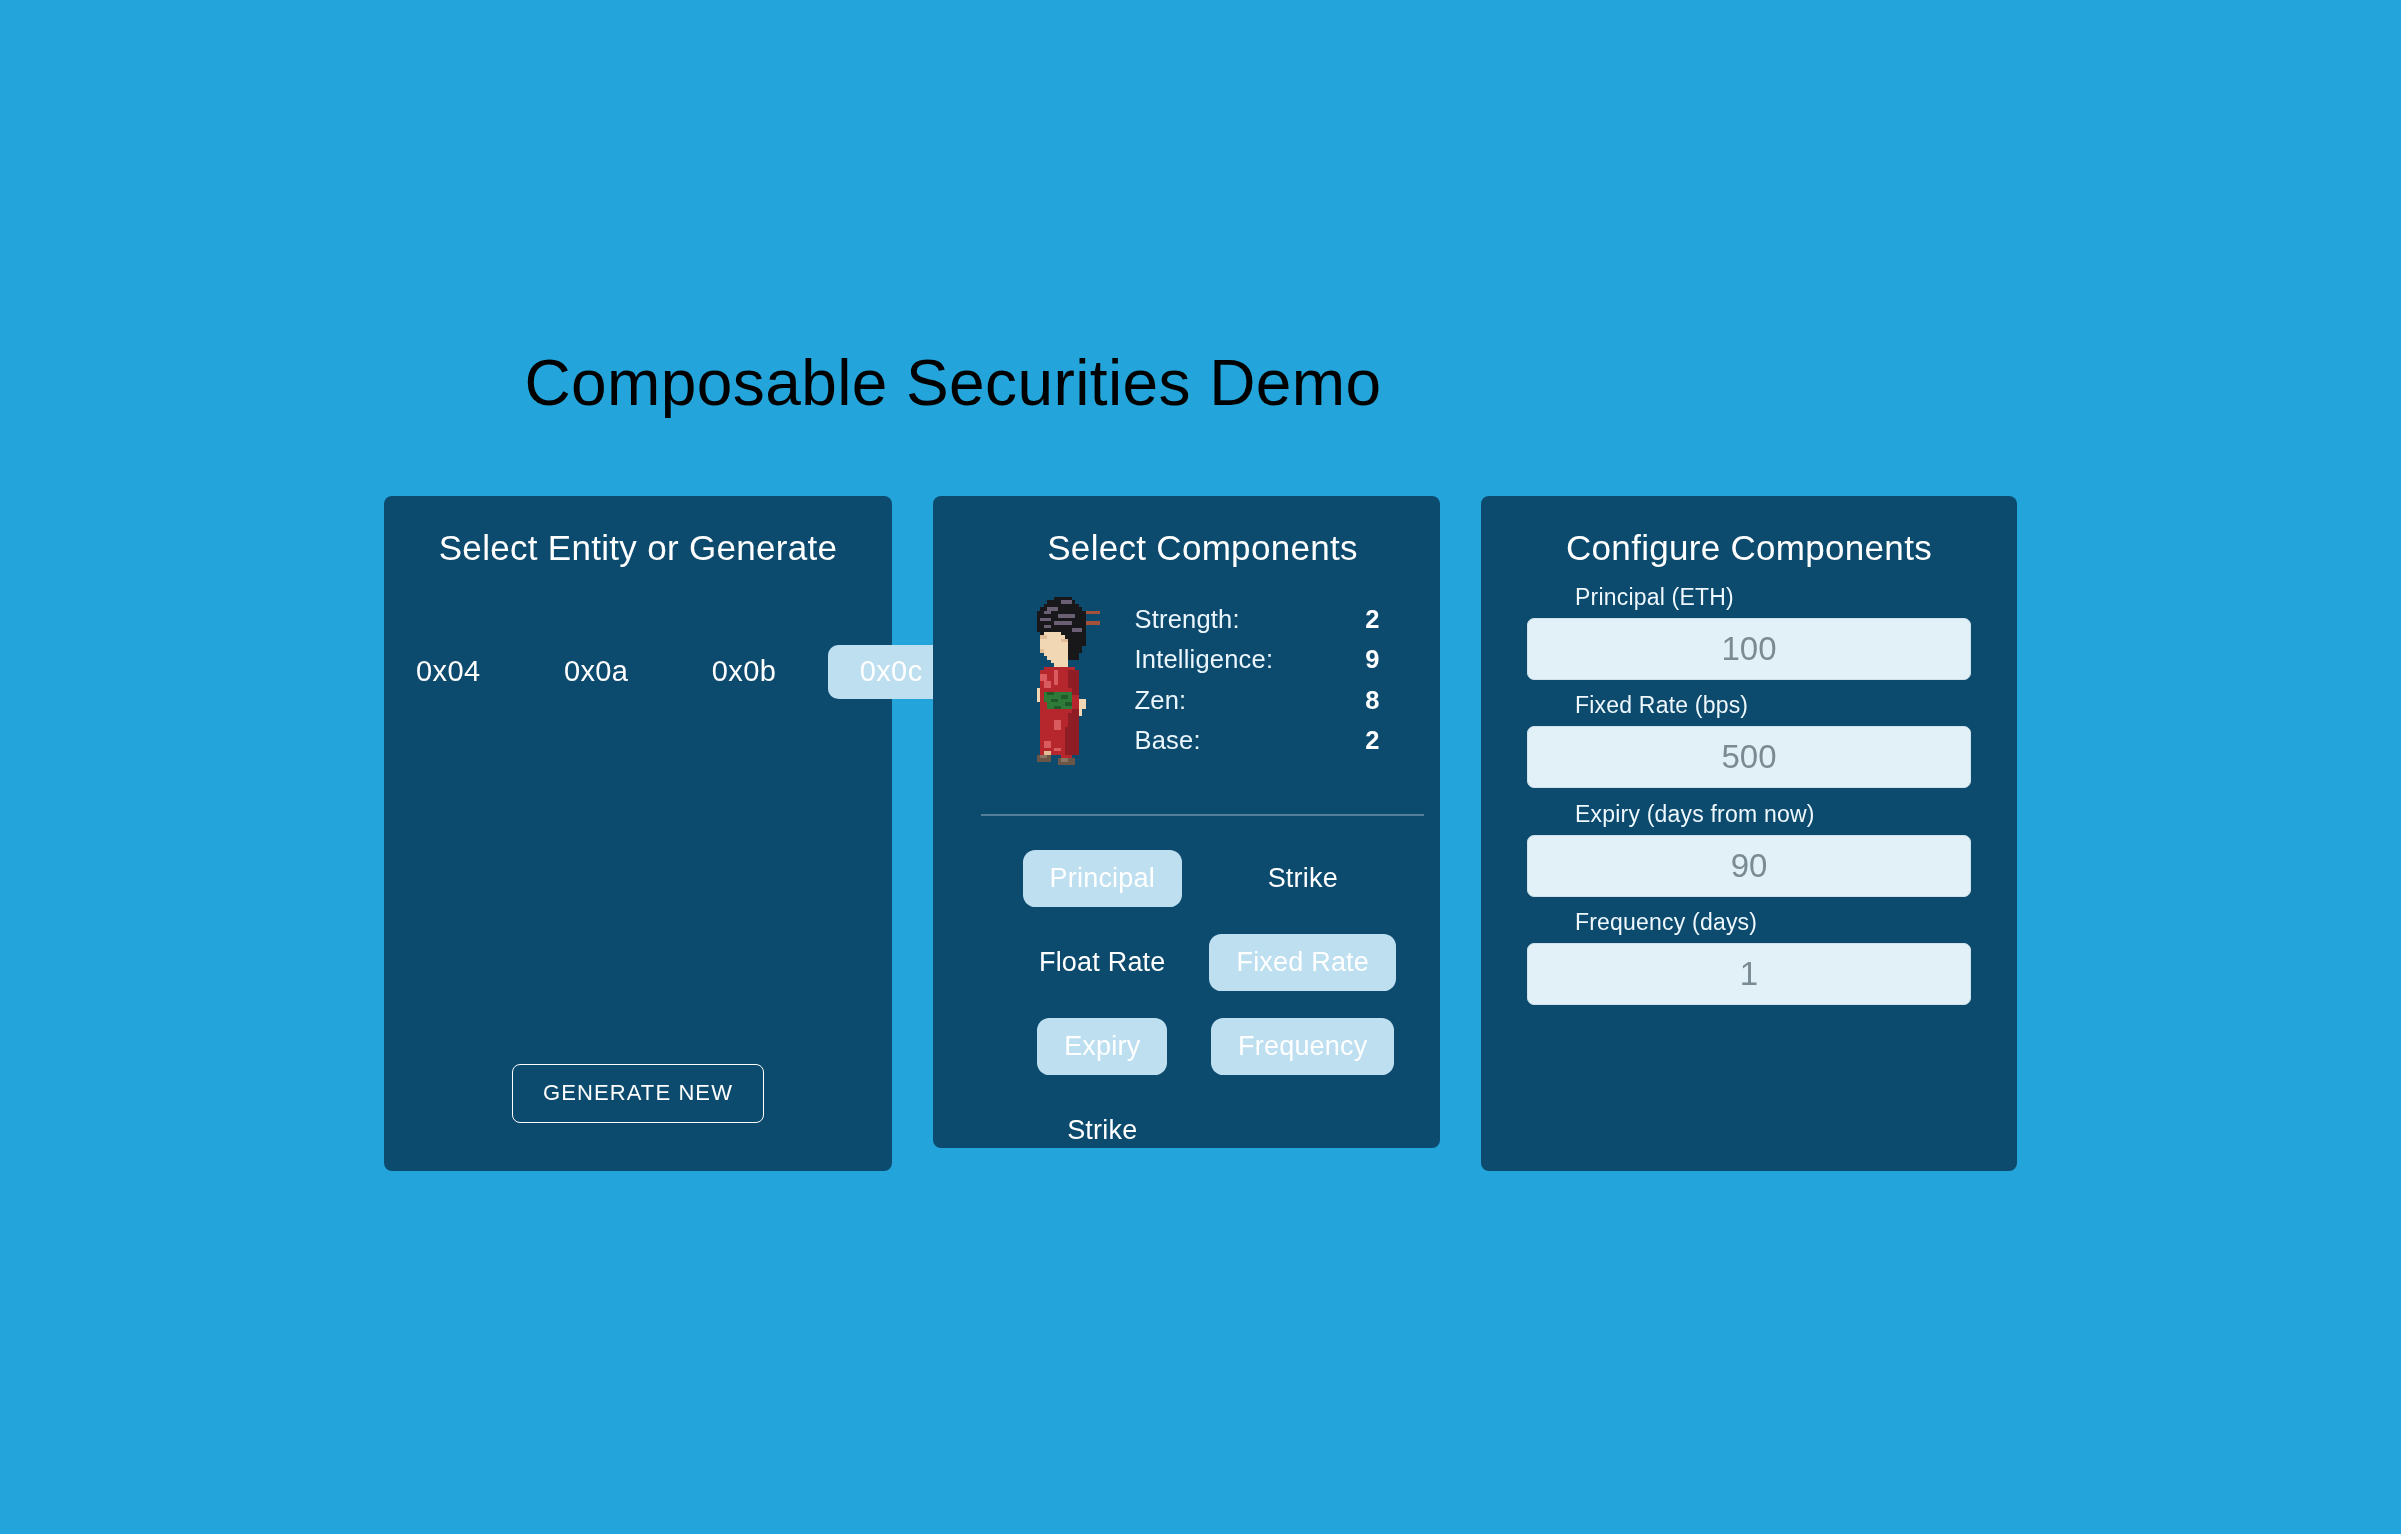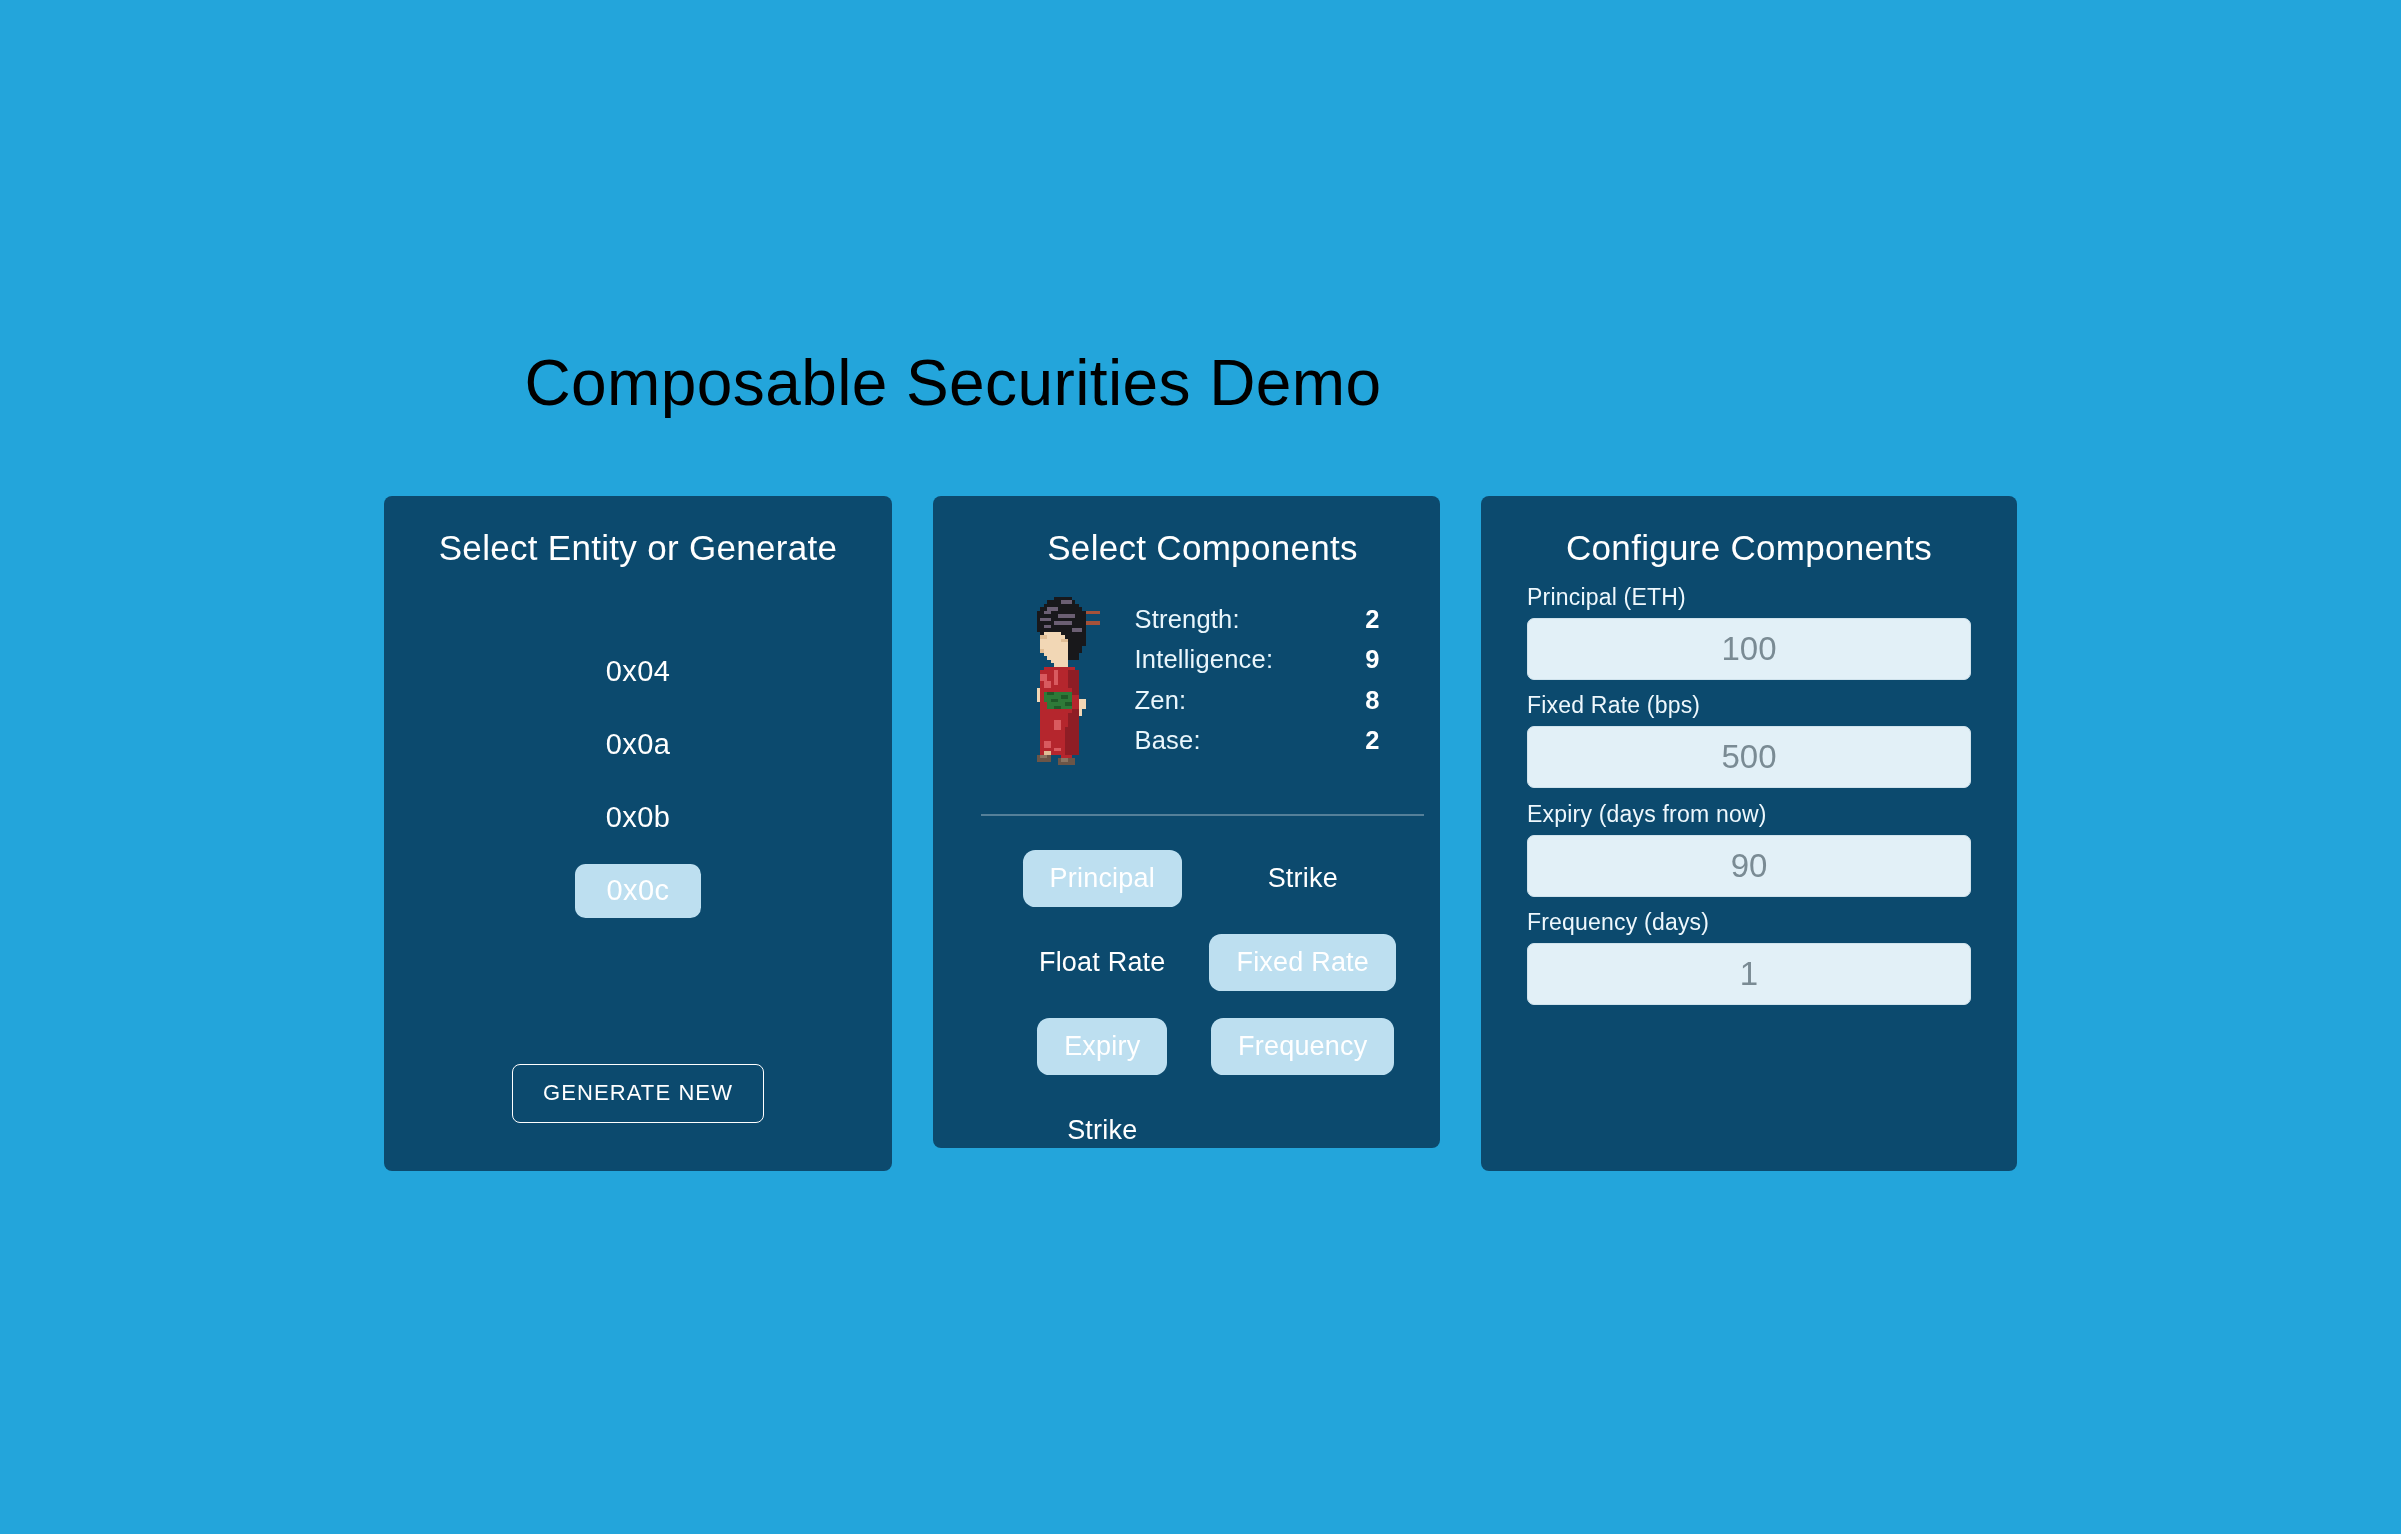--- a/index.html
+++ b/index.html
@@ -64,21 +64,20 @@
     font-size: 35px;
     font-weight: 300;
     padding-top: 32px;
     letter-spacing: 0.3px;
   }
 
   
   .entity-list {
     margin-top: 77px;
     display: flex;
-    flex-direction: column;
     align-items: center;
     gap: 19.4px;
   }
 
   .entity-item {
     color: #ffffff;
     font-size: 29px;
     font-weight: 300;
     padding: 12.3px 32px;
     border-radius: 10.6px;
@@ -197,20 +196,21 @@
   }
 
   .field { margin-bottom: 12.3px; }
 
   .field-label {
     color: #eef8fd;
     font-size: 23px;
     font-weight: 300;
     margin-bottom: 7px;
     letter-spacing: 0.2px;
+    margin-left: 48px;
   }
 
   .field-input {
     width: 100%;
     height: 62px;
     background: #e2f0f7;
     border: 0.9px solid #cfe2ec;
     border-radius: 7px;
     text-align: center;
     color: #7a8b94;

